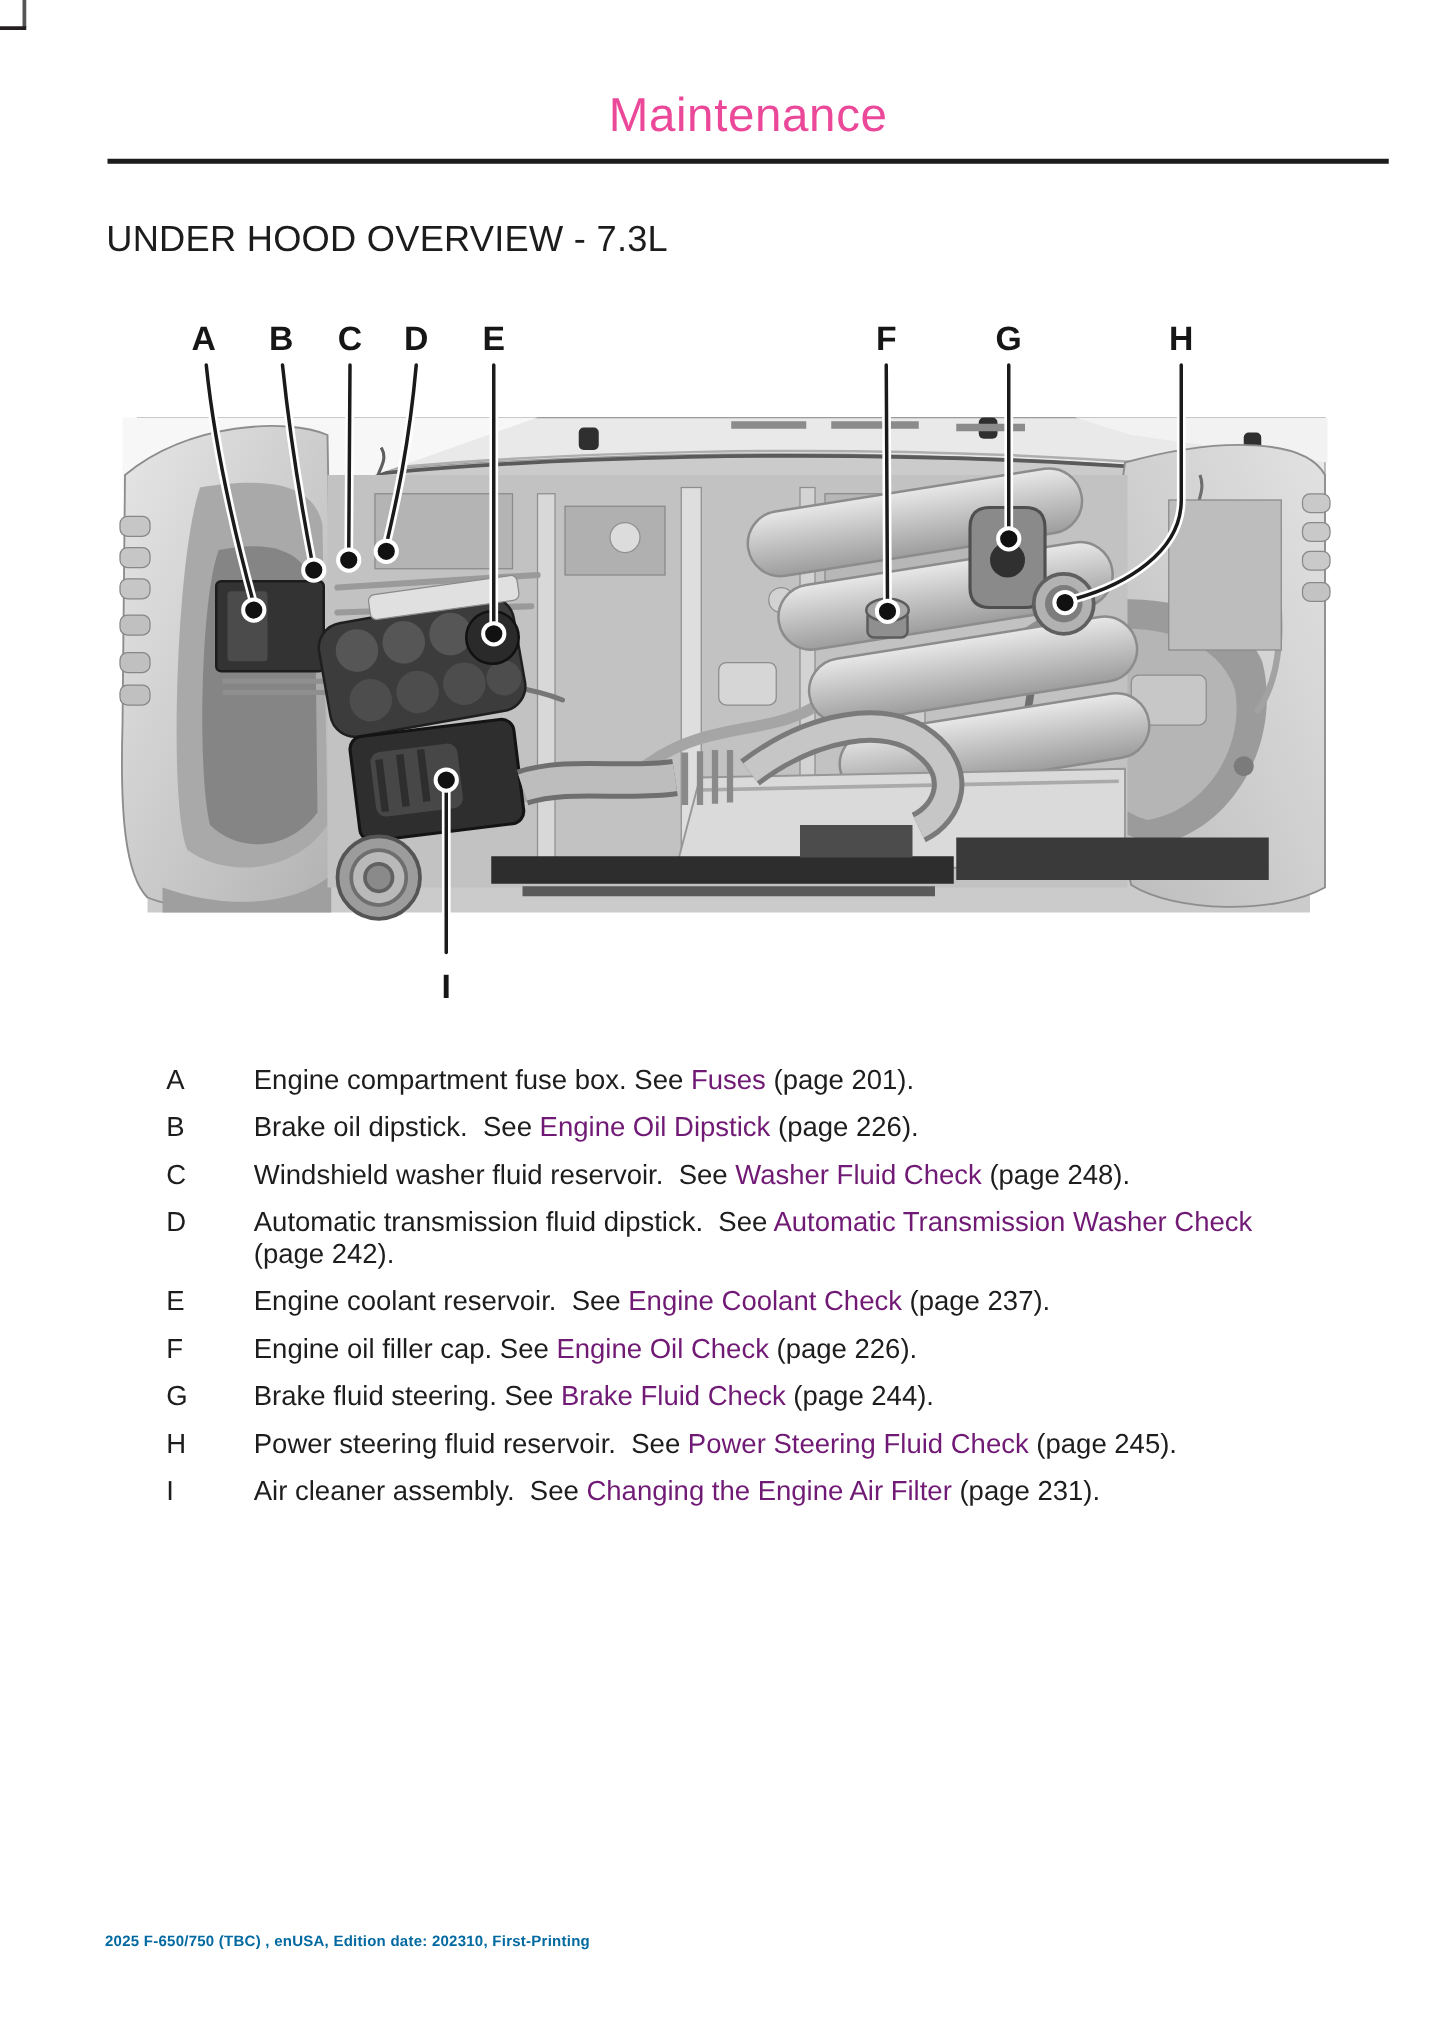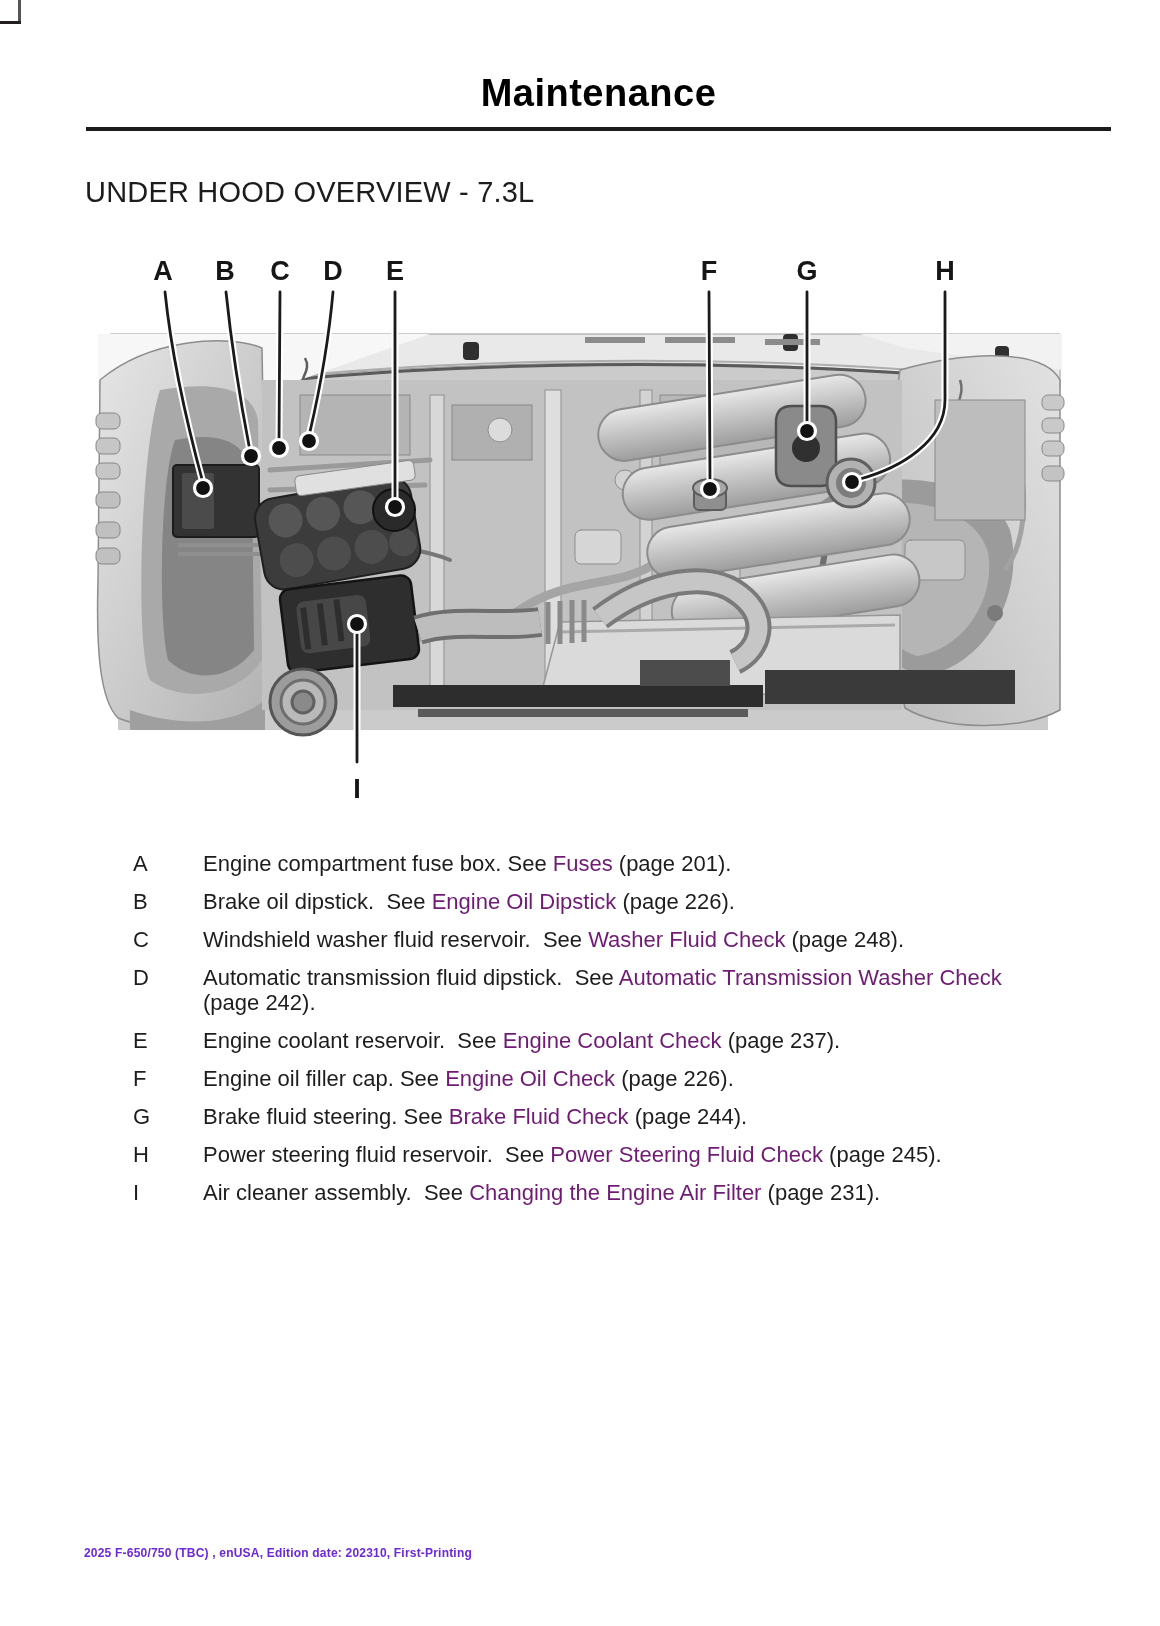--- a/index.html
+++ b/index.html
@@ -4,40 +4,40 @@
 <style>
   html,body{margin:0;padding:0;background:#ffffff;}
   .page{
     position:relative;width:1160px;height:1626px;background:#ffffff;overflow:hidden;
     font-family:"Liberation Sans", sans-serif;color:#1a1a1a;
   }
   .corner-v{position:absolute;left:18px;top:0;width:3px;height:22px;background:#555;}
   .corner-h{position:absolute;left:0;top:21px;width:21px;height:3px;background:#231f20;}
   .title{
     position:absolute;top:72px;left:86px;width:1025px;margin:0;
-    text-align:center;font-size:38px;font-weight:bold;letter-spacing:0.5px;color:#000000;
+    text-align:center;font-size:38px;font-weight:normal;letter-spacing:0.5px;color:#ec4899;
   }
   .rule{position:absolute;top:127px;left:86px;width:1025px;height:4px;background:#1c1c1c;}
   .section-title{
     position:absolute;top:176px;left:85px;margin:0;
     font-size:29px;font-weight:normal;letter-spacing:0.2px;color:#1c1c1c;
   }
   .figure{position:absolute;top:230px;left:0;width:1160px;height:570px;}
   .legend{position:absolute;top:851px;left:133px;width:940px;}
   .lrow{display:flex;margin-bottom:13px;font-size:22px;line-height:25px;color:#1d1d1d;}
   .lkey{width:70px;flex:0 0 70px;}
   .ltext{width:860px;white-space:pre-wrap;}
   .ltext b{font-weight:normal;color:#701a75;}
   .pagenum{
     position:absolute;top:1484px;left:86px;width:1025px;text-align:center;
     font-size:21px;color:#1d1d1d;
   }
   .footer{
     position:absolute;top:1546px;left:84px;font-size:12px;font-weight:bold;
-    color:#6d28d9;letter-spacing:0.2px;
+    color:#0369a1;letter-spacing:0.2px;
   }
   svg text.callout{font-family:"Liberation Sans",sans-serif;font-size:27px;font-weight:bold;fill:#161616;}
 </style>
 </head>
 <body>
 
 <div class="page">
 
   <div class="corner-v"></div>
   <div class="corner-h"></div>

